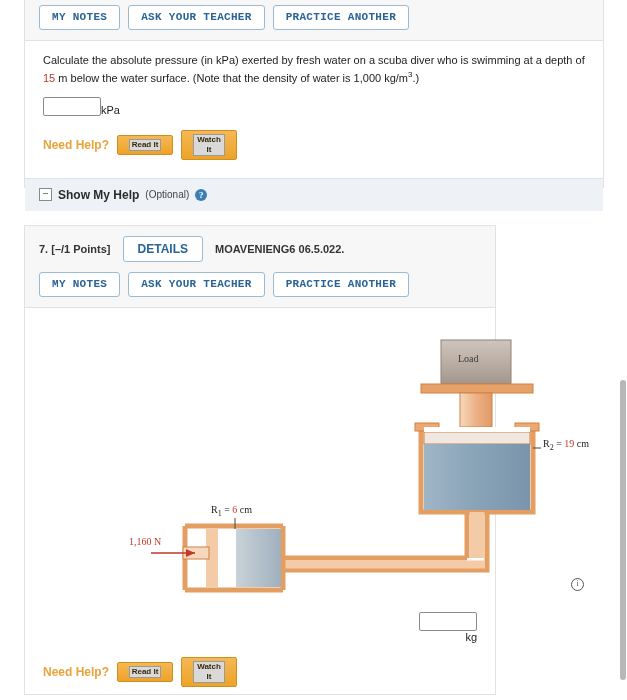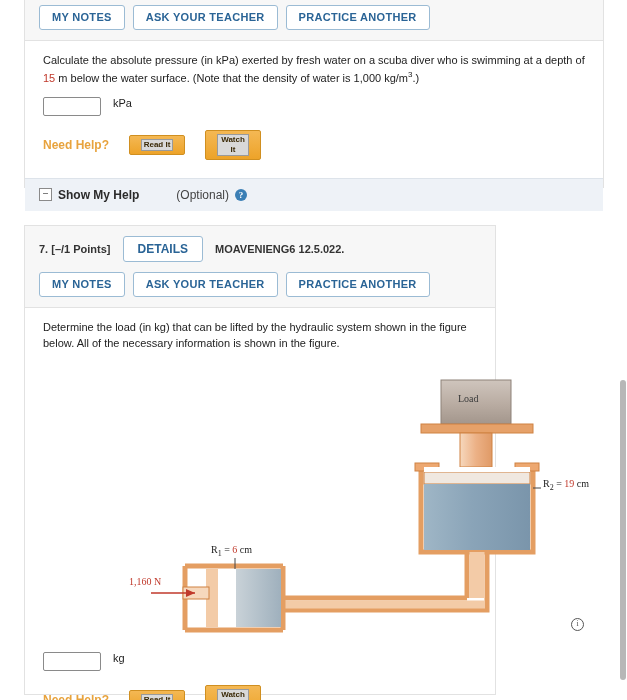--- a/index.html
+++ b/index.html
@@ -27,21 +27,21 @@
     border: 1px solid #9bbbd4;
     background: #ffffff;
     color: #2a6496;
     font-size: 11px;
     font-weight: bold;
     letter-spacing: .3px;
     padding: 6px 12px;
     border-radius: 3px;
     line-height: 1;
     white-space: nowrap;
-    font-family: Liberation Sans, sans-serif;
+    font-family: Liberation Mono, monospace;
     cursor: pointer;
   }
 
   
   .problem {
     border: 1px solid #e2e2e2;
     background: #ffffff;
     box-sizing: border-box;
   }
   .prob-head {
@@ -87,41 +87,41 @@
     color: #222;
     margin: 0 0 10px 0;
   }
   .val-red { color: #c0392b; }
   sup { font-size: 8px; }
   sub { font-size: 8px; }
 
   
   .ans-row {
     display: flex;
-    align-items: flex-start;
-    gap: 12px;
+    align-items: flex-end;
+    gap: 0;
     margin: 8px 0 14px 0;
   }
   .ans-input {
     width: 52px;
     height: 15px;
     border: 1px solid #8a8a8a;
     background: #fff;
     border-radius: 2px;
   }
   .unit {
     font-size: 11px;
     color: #222;
   }
 
   
   .help-row {
     display: flex;
     align-items: center;
-    gap: 20px;
+    gap: 8px;
     margin: 4px 0 16px 0;
   }
   .help-label {
     color: #e8a33d;
     font-weight: bold;
     font-size: 12px;
   }
   .help-btn {
     background: linear-gradient(#f4b854, #eda329);
     border: 1px solid #d08f20;
@@ -164,23 +164,22 @@
     color: #333;
     cursor: pointer;
     display: inline-block;
   }
   .smw-title {
     font-size: 12px;
     font-weight: bold;
     color: #2b2b2b;
   }
   .smw-opt {
-    font-size: 12px;
+    font-size: 10px;
     color: #444;
-    margin-left: 31px;
   }
   .info-badge {
     width: 12px; height: 12px;
     border-radius: 50%;
     background: #3b7fb5;
     color: #fff;
     font-size: 9px;
     line-height: 12px;
     text-align: center;
     font-weight: bold;
@@ -274,33 +273,32 @@
       <span class="info-badge">?</span>
     </div>
   </div>
 </div>
 
 <div class="problem" style="position:absolute; left:24px; top:225px; width:472px; height:470px;">
 
   <div class="prob-head">
     <span class="points">7.  [–/1 Points]</span>
     <button class="details-btn">DETAILS</button>
-    <span class="prob-code">MOAVENIENG6 12.5.022.</span>
+    <span class="prob-code">MOAVENIENG6 06.5.022.</span>
   </div>
 
   <div class="prob-tabs">
     <div class="btn-row">
       <button class="tool-btn">MY NOTES</button>
       <button class="tool-btn">ASK YOUR TEACHER</button>
       <button class="tool-btn">PRACTICE ANOTHER</button>
     </div>
   </div>
 
   <div class="prob-body">
-    <p class="qtext">Determine the load (in kg) that can be lifted by the hydraulic system shown in the figure below. All of the necessary information is shown in the figure.</p>
 
     <div class="figure-wrap">
       <svg width="560" height="290" viewBox="0 0 560 290">
         <defs>
           <linearGradient id="loadGrad" x1="0" y1="0" x2="0" y2="1">
             <stop offset="0%" stop-color="#cfc5bd"></stop>
             <stop offset="55%" stop-color="#b9aca2"></stop>
             <stop offset="100%" stop-color="#a3968c"></stop>
           </linearGradient>
           <linearGradient id="fluidGrad" x1="0" y1="0" x2="1" y2="0">
@@ -383,21 +381,21 @@
 
       <div class="fig-label" style="left:168px; top:182px;">
         <span>R</span><sub>1</sub><span> = </span><span class="fig-red">6</span><span> cm</span>
       </div>
 
       <div class="fig-label fig-red" style="left:86px; top:214px;">1,160 N</div>
 
       <div class="info-circle" style="left:528px; top:256px;">i</div>
     </div>
 
-    <div class="ans-row" style="margin-top:0;">
+    <div class="ans-row" style="margin-top:0;flex-direction:column;">
       <input class="ans-input" type="text" style="">
       <span class="unit">kg</span>
     </div>
 
     <div class="help-row">
       <span class="help-label">Need Help?</span>
       <button class="help-btn">
           <span class="inner">Read It</span>
         </button>
       <button class="help-btn">

